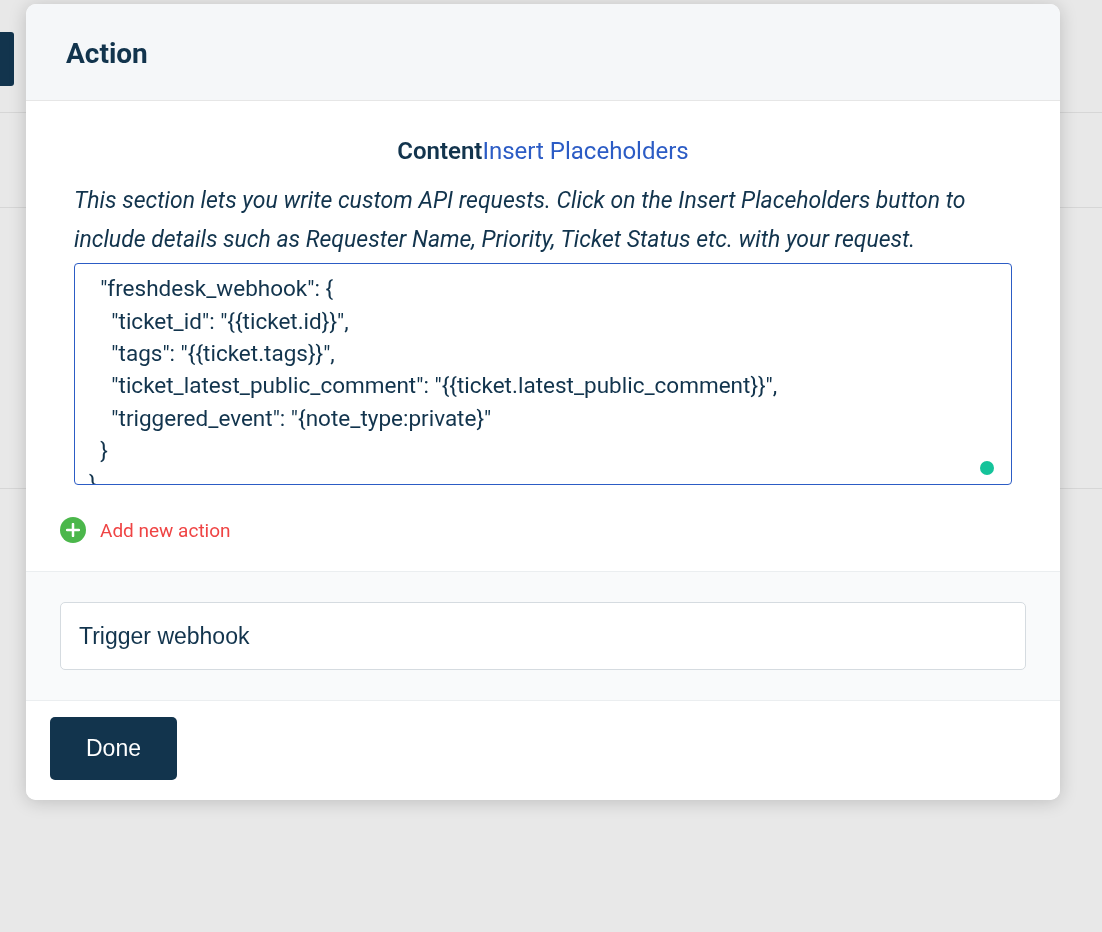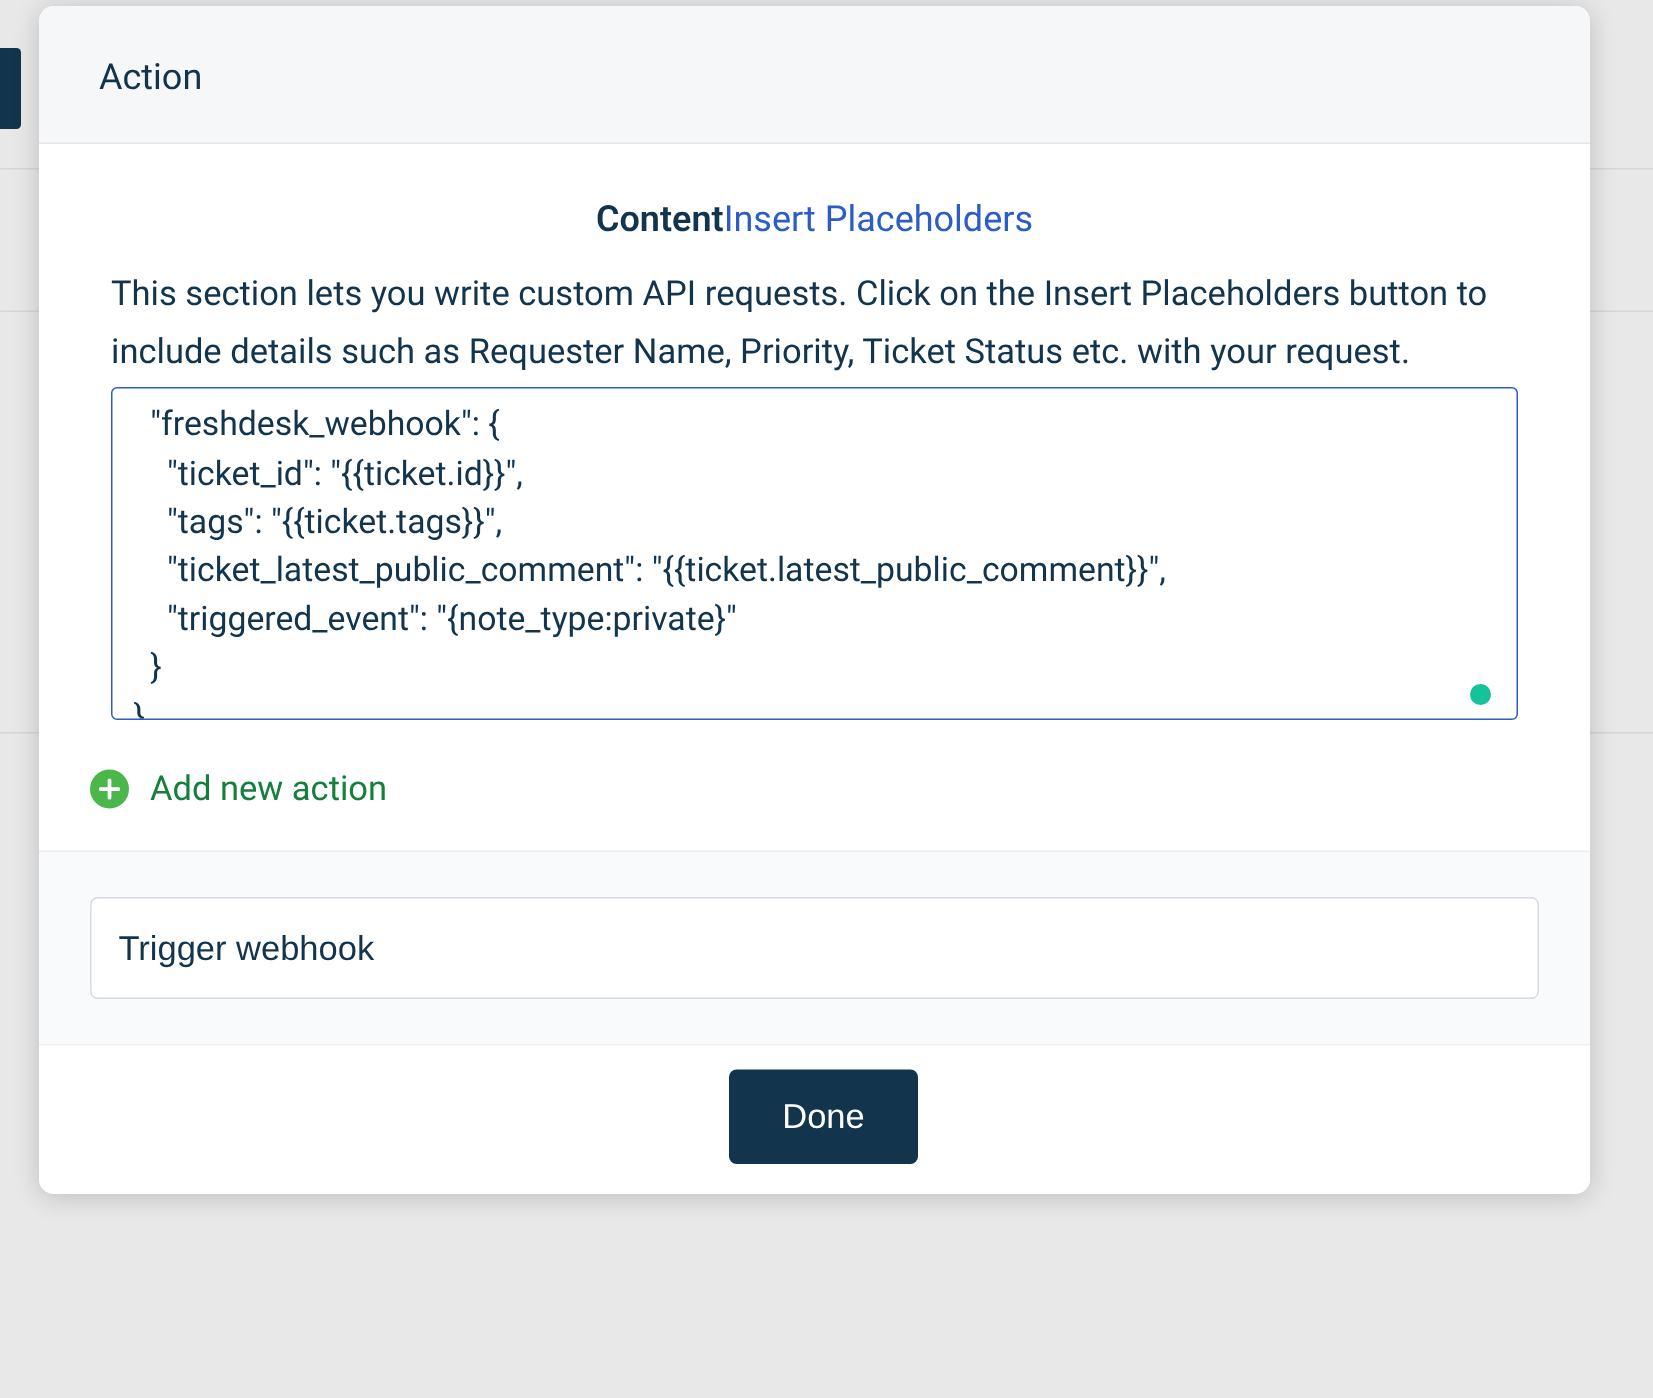--- a/index.html
+++ b/index.html
@@ -58,22 +58,22 @@
       border-radius: 10px;
       box-shadow: 0 2px 18px rgba(0,0,0,0.18);
       overflow: hidden;
     }
     .modal-header {
       background: #f5f7f9;
       padding: 33px 40px 30px 40px;
       border-bottom: 1px solid #e6e6e6;
     }
     .modal-title {
-      font-size: 24px;
-      font-weight: 400;
+      font-size: 28px;
+      font-weight: 700;
       color: #12344d;
     }
     .modal-body {
       padding: 36px 48px 28px 48px;
       background: #fff;
     }
     .content-row {
       display: flex;
       justify-content: center;
       align-items: baseline;
@@ -87,20 +87,21 @@
     .insert-placeholder-link {
       font-size: 24px;
       color: #2c5cc5;
       cursor: pointer;
     }
     .content-description {
       font-size: 23px;
       color: #12344d;
       line-height: 1.7;
       margin-bottom: 4px;
+      font-style: italic;
     }
     .webhook-usecases-link {
       font-size: 23px;
       color: #2c5cc5;
       cursor: pointer;
       display: inline-block;
       margin-bottom: 12px;
     }
     .code-textarea {
       width: 100%;
@@ -144,44 +145,44 @@
       border-radius: 50%;
       display: flex;
       align-items: center;
       justify-content: center;
       color: #fff;
       font-size: 20px;
       font-weight: bold;
       line-height: 1;
     }
     .add-action-label {
-      font-size: 23px;
-      color: #15803d;
+      font-size: 19px;
+      color: #ef4444;
     }
     .trigger-section {
       background: #f9fafb;
       padding: 30px 34px;
       border-top: 1px solid #ebeef0;
       border-bottom: 1px solid #ebeef0;
     }
     .trigger-input {
       width: 100%;
       height: 68px;
       border: 1px solid #d5dbe0;
       border-radius: 5px;
       background: #fff;
       padding: 4px 18px;
       font-size: 23px;
       color: #12344d;
       outline: none;
     }
     .modal-footer {
-      padding: 16px 32px 20px 44px;
-      display: flex;
-      justify-content: center;
+      padding: 16px 32px 20px 24px;
+      display: flex;
+      justify-content: flex-start;
       background: #fff;
     }
     .done-button {
       background: #12344d;
       color: #fff;
       border: none;
       border-radius: 5px;
       padding: 18px 36px;
       font-size: 23px;
       font-weight: 500;

